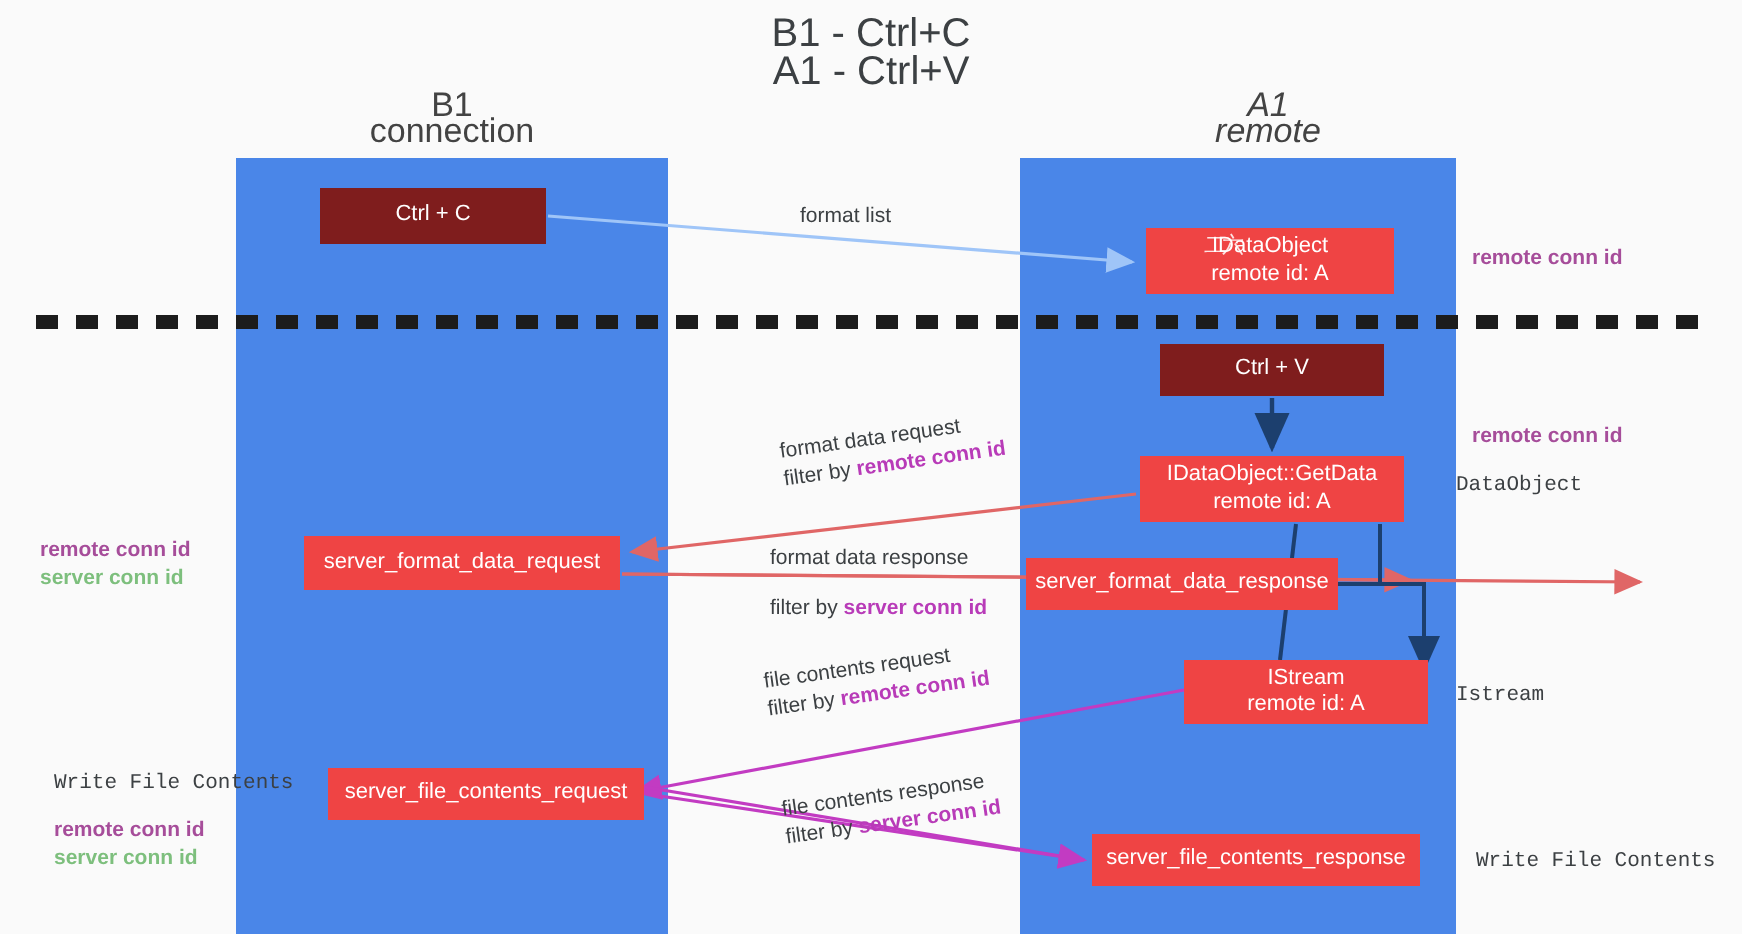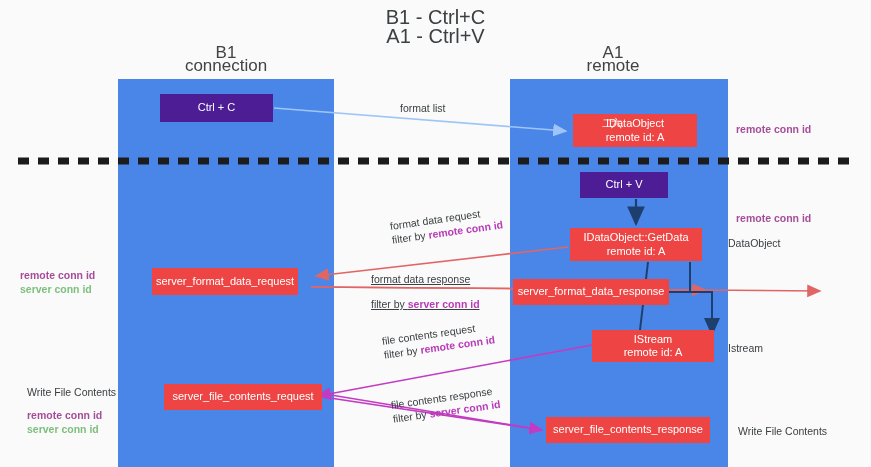--- a/index.html
+++ b/index.html
@@ -18,74 +18,74 @@
   .lane{position:absolute;background:#4a86e8;}
   #lane-b1{left:118px;top:79px;width:216px;height:388px;}
   #lane-a1{left:510px;top:79px;width:218px;height:388px;}
 
   
   .lane-head{
     position:absolute;text-align:center;font-size:17px;line-height:13px;
     color:#434343;white-space:pre-line;
   }
   #head-b1{left:118px;top:46px;width:216px;}
-  #head-a1{left:504px;top:46px;width:218px;}
+  #head-a1{left:525px;top:46px;width:218px;font-style:italic;}
 
   #title{
     position:absolute;left:0;top:8px;width:871px;text-align:center;
     font-size:20px;line-height:19px;color:#3c4043;white-space:pre-line;
   }
 
   
   .node{
     position:absolute;display:flex;flex-direction:column;
     align-items:center;justify-content:center;
     color:#ffffff;font-size:11px;line-height:13.5px;text-align:center;
     box-sizing:border-box;
   }
   .node .sub{font-size:11px;line-height:13.5px;}
-  .green{background:#4c1d95;}
+  .green{background:#7f1d1d;}
   .orange{background:#ef4444;}
 
   #n-ctrlc{left:160px;top:94px;width:113px;height:28px;}
   #n-idataobject{left:573px;top:114px;width:124px;height:33px;}
-  #n-ctrlv{left:580px;top:172px;width:88px;height:26px;}
+  #n-ctrlv{left:580px;top:172px;width:112px;height:26px;}
   #n-getdata{left:570px;top:228px;width:132px;height:33px;}
-  #n-fmtreq{left:152px;top:268px;width:146px;height:27px;}
+  #n-fmtreq{left:152px;top:268px;width:158px;height:27px;}
   #n-fmtresp{left:513px;top:279px;width:156px;height:26px;}
   #n-istream{left:592px;top:330px;width:122px;height:32px;}
   #n-filereq{left:164px;top:384px;width:158px;height:26px;}
   #n-fileresp{left:546px;top:417px;width:164px;height:26px;}
 
   
   .side{position:absolute;font-size:10.5px;line-height:14px;}
   .purple{color:#a64d9a;font-weight:bold;}
   .purple-mag{color:#b83bb8;font-weight:bold;}
   .greenish{color:#7dbf7d;font-weight:bold;}
-  .plain{color:#3c4043;font-weight:normal;}
+  .plain{color:#3c4043;font-weight:normal;font-family:Liberation Mono, monospace;}
 
   #lbl-r1{left:736px;top:122px;}
   #lbl-r2{left:736px;top:211px;}
   #lbl-r3{left:728px;top:236px;}
   #lbl-r4{left:728px;top:341px;}
   #lbl-r5{left:738px;top:424px;}
 
   #lbl-l1{left:20px;top:268px;text-align:left;}
   #lbl-l2{left:27px;top:385px;text-align:left;}
 
   
   .edge-lbl{
     position:absolute;font-size:10.5px;line-height:14px;color:#3c4043;
     white-space:nowrap;
   }
   .edge-lbl b{font-weight:bold;}
 
   #e-formatlist{left:400px;top:101px;}
   #e-fmtreq{left:389px;top:219px;transform:rotate(-8deg);transform-origin:left top;}
-  #e-fmtresp{left:371px;top:272px;text-decoration:underline;}
+  #e-fmtresp{left:385px;top:272px;}
   #e-filereq{left:381px;top:334px;transform:rotate(-8deg);transform-origin:left top;}
   #e-fileresp{left:390px;top:398px;transform:rotate(-8deg);transform-origin:left top;}
 
   .overlap-wrap{position:relative;display:inline-block;}
   .overlap-ghost{
     position:absolute;left:-4px;top:0;opacity:.85;
     letter-spacing:-2px;
   }
 </style>
 </head>

